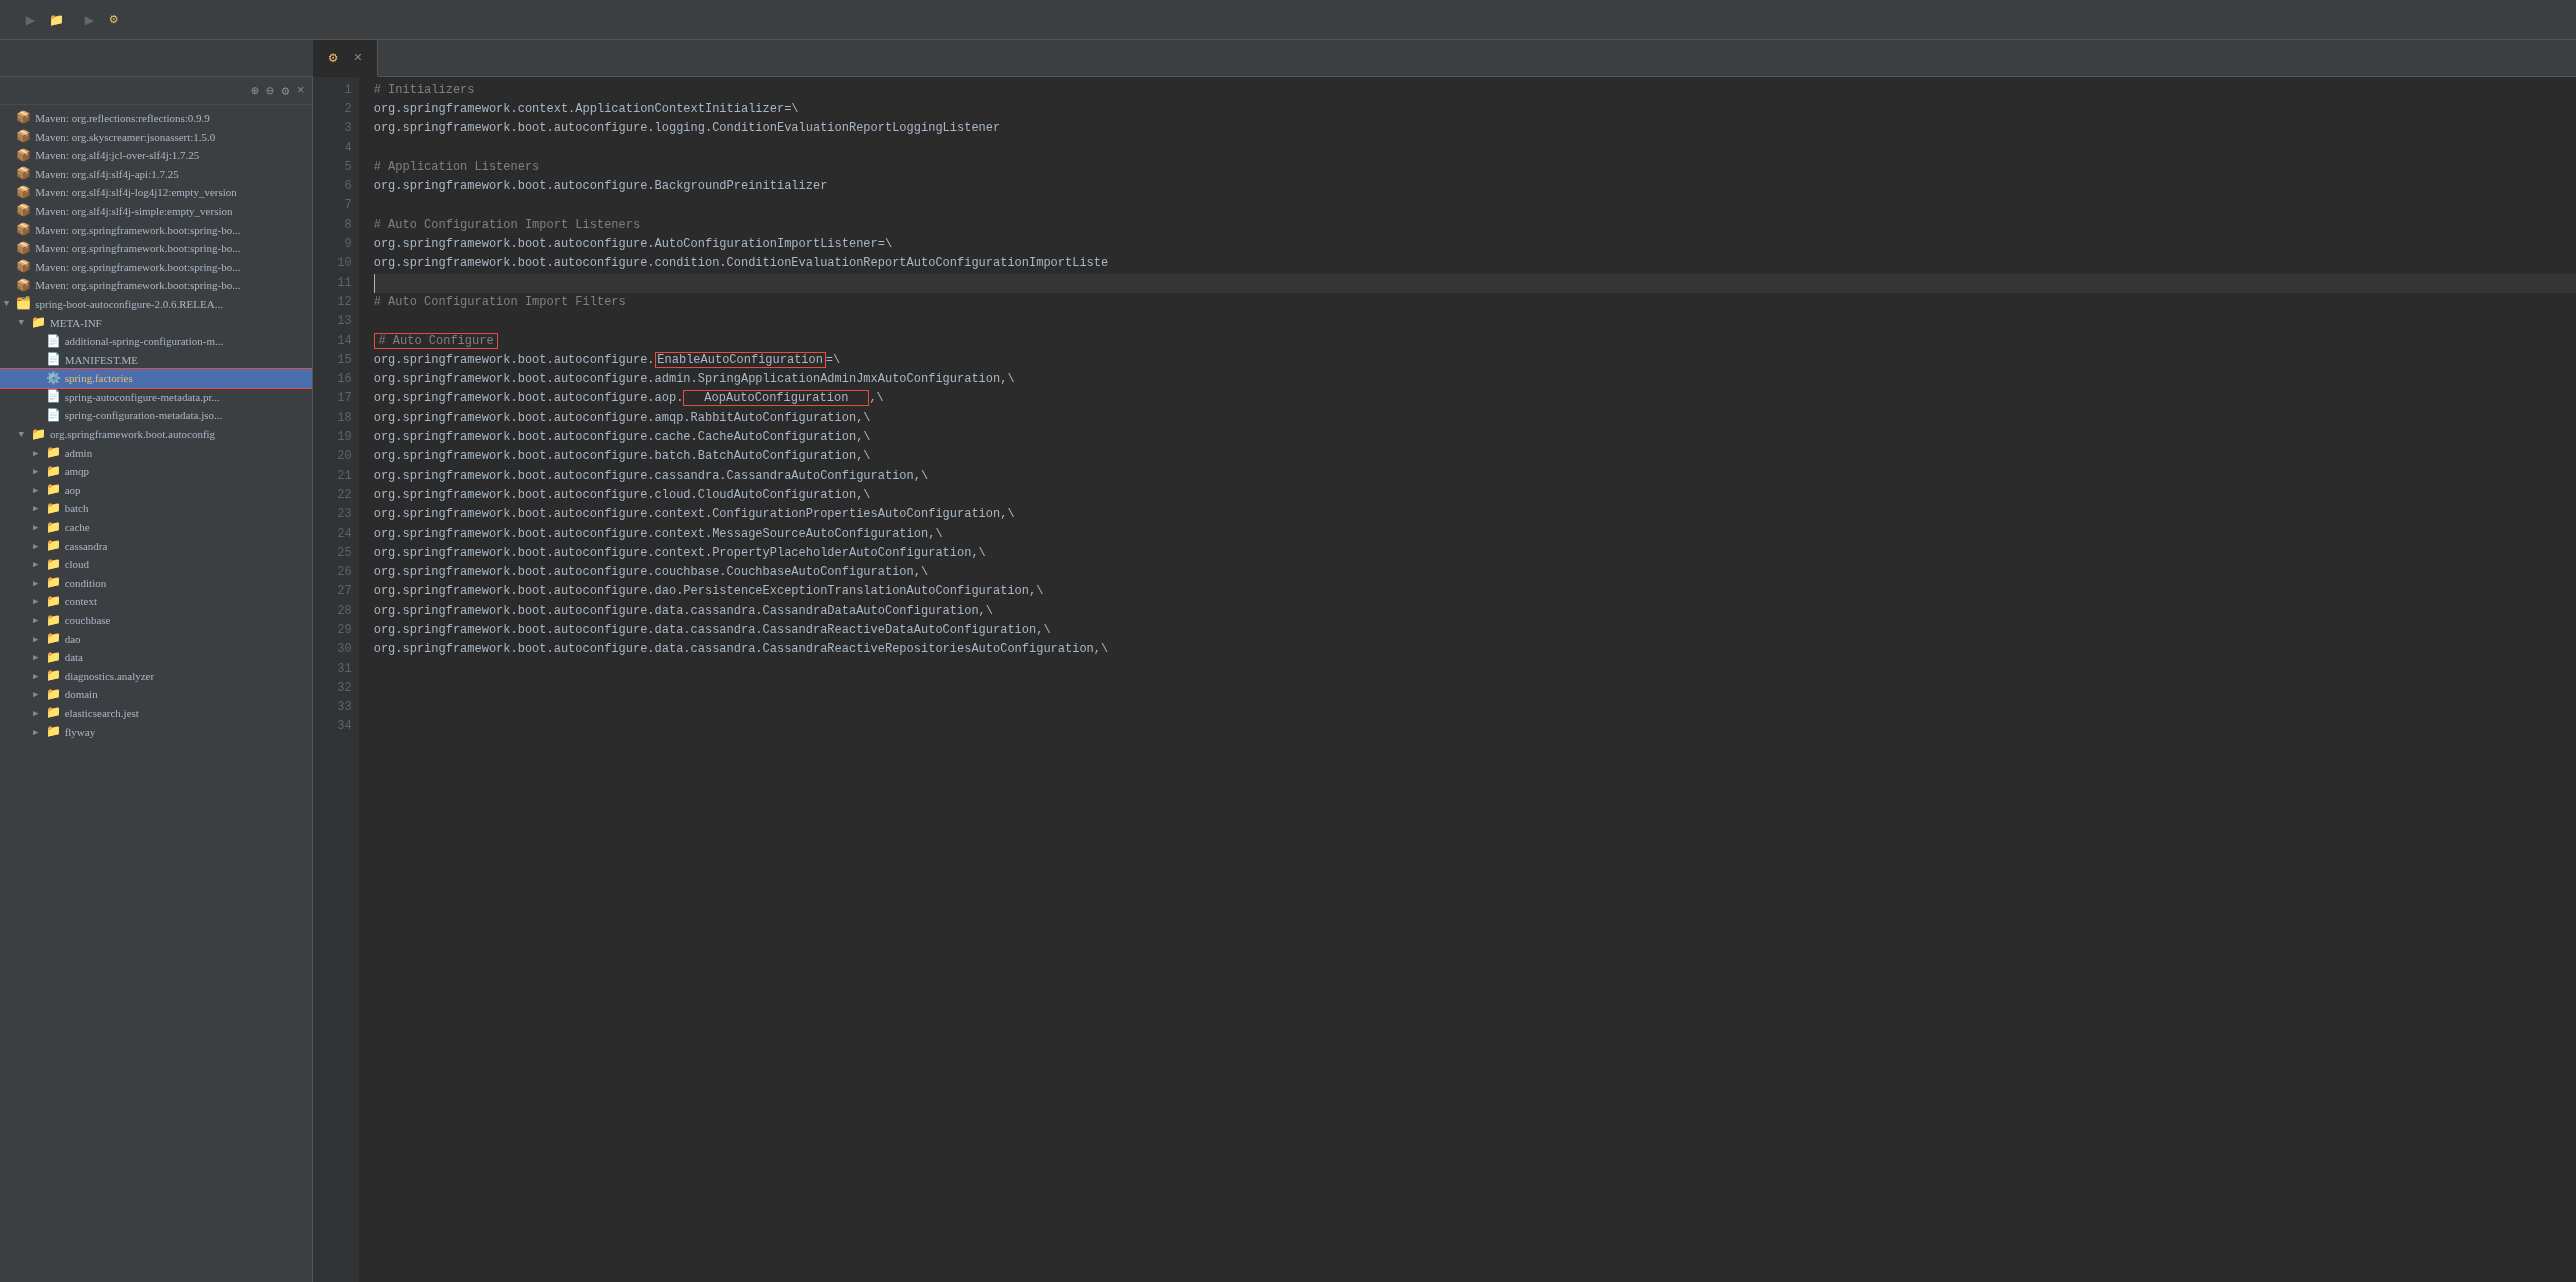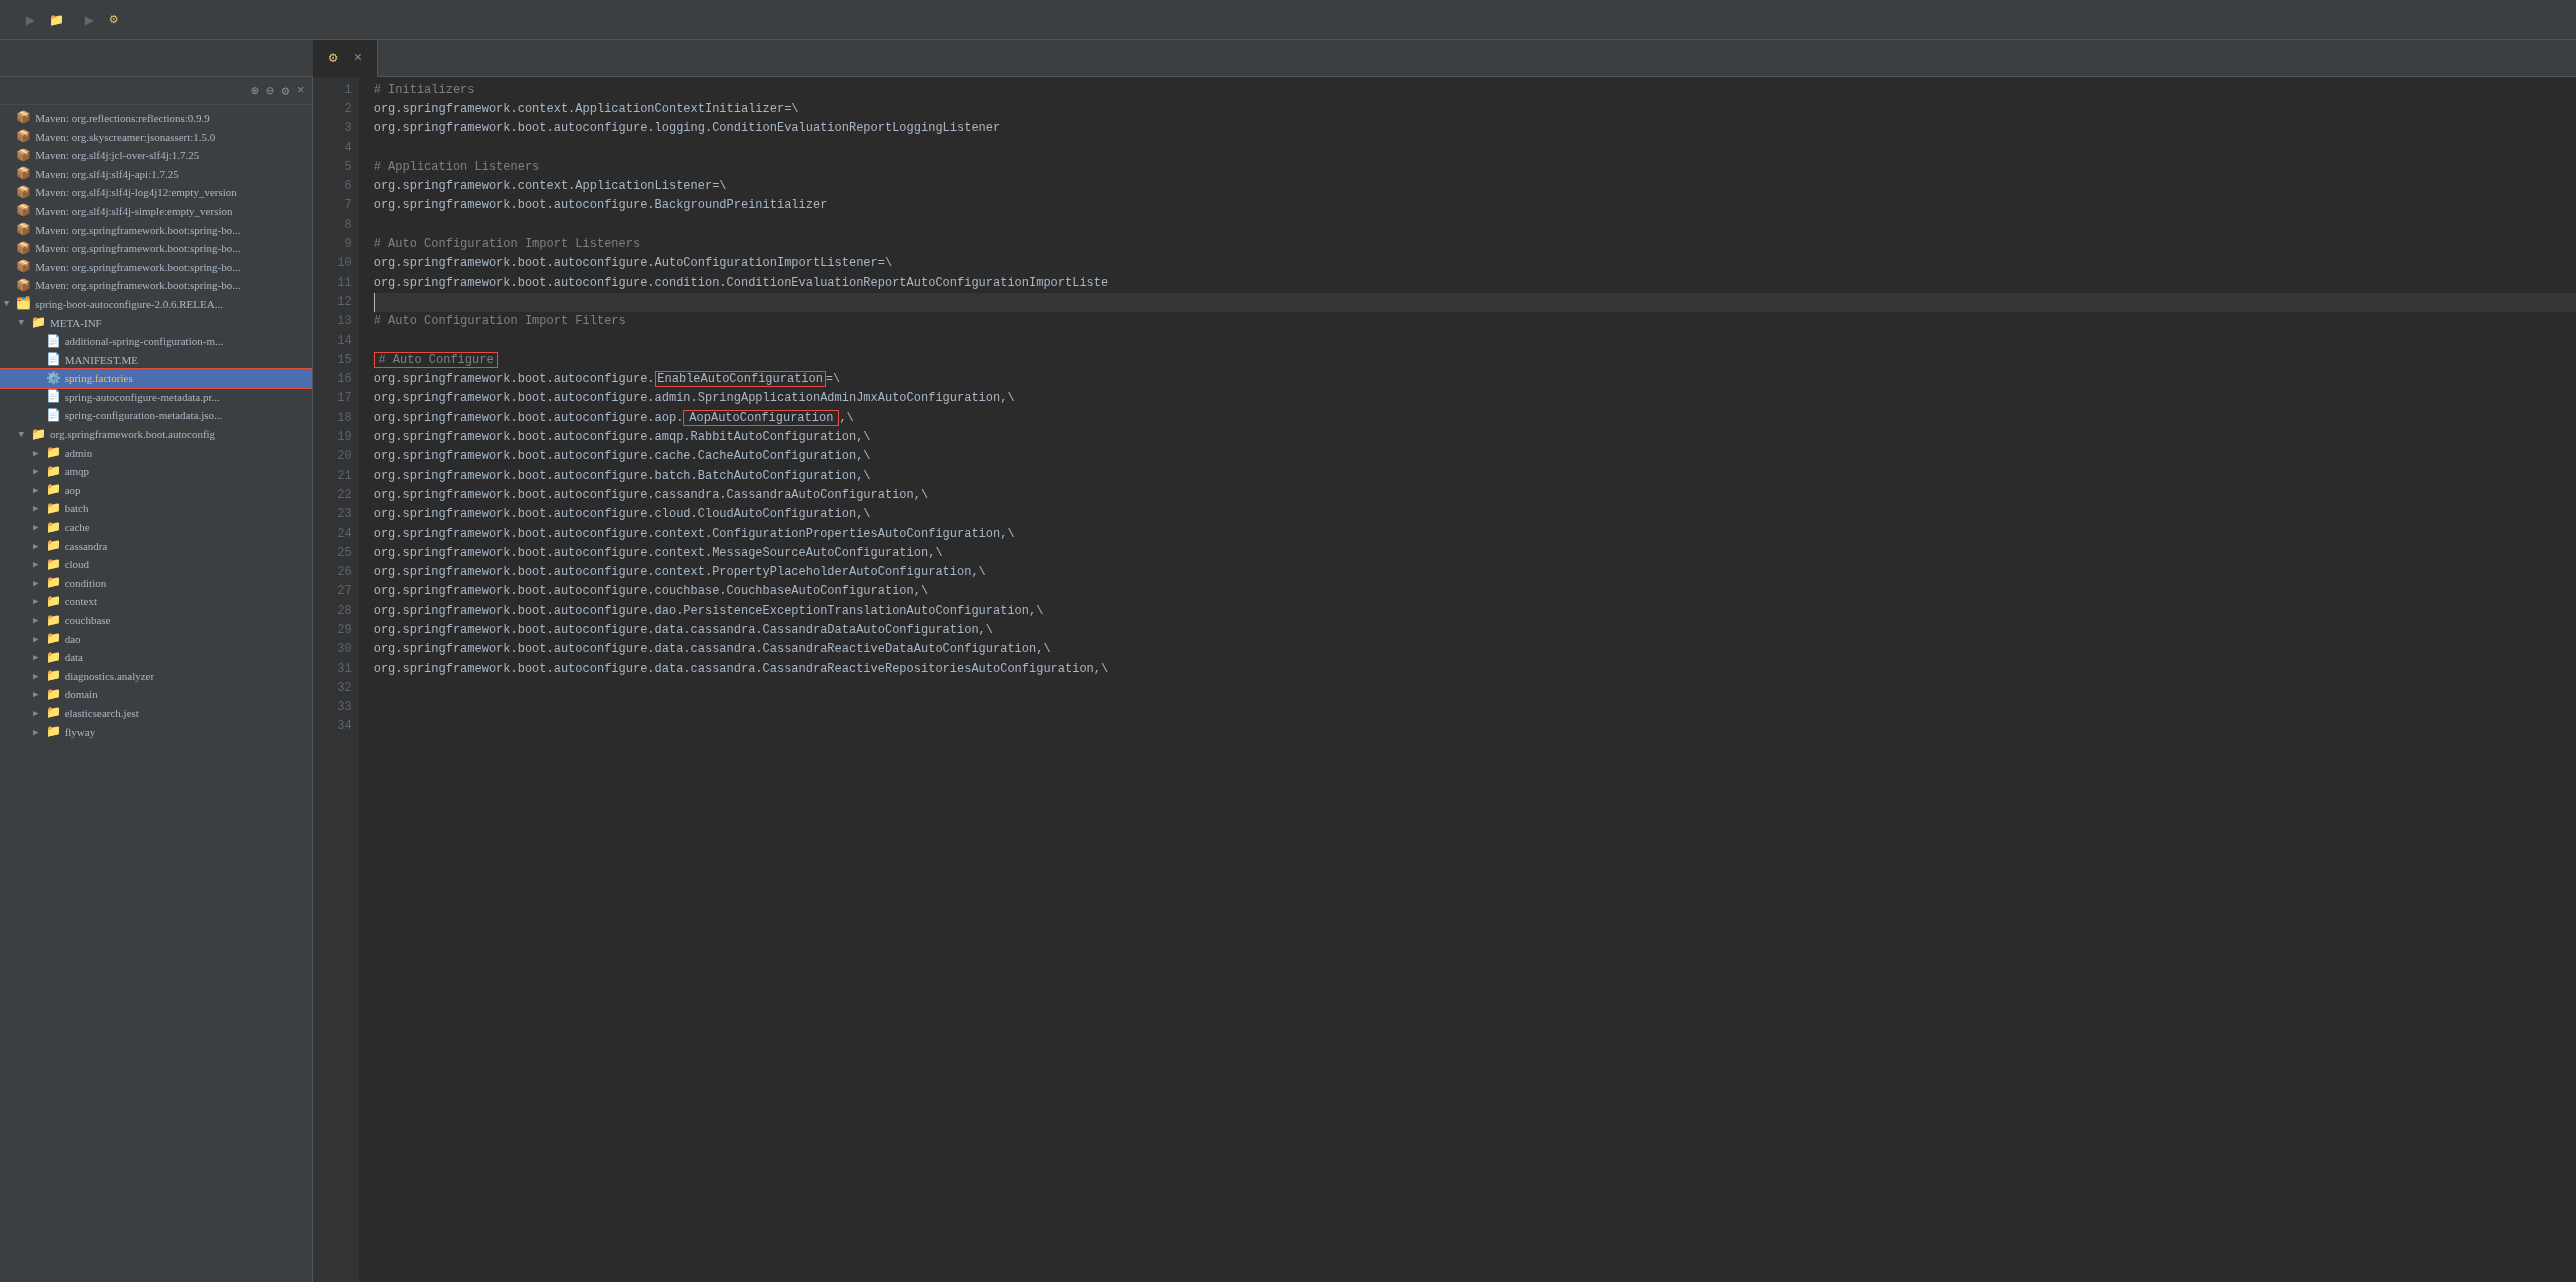--- a/index.html
+++ b/index.html
@@ -496,33 +496,32 @@
           <span class="line-number">32</span>
           <span class="line-number">33</span>
           <span class="line-number">34</span>
         </div>
       <div class="code-area" id="code-container">
       <div class="code-line"><span class="comment"># Initializers</span></div>
           <div class="code-line"><span class="normal">org.springframework.context.ApplicationContextInitializer=\</span></div>
           <div class="code-line"><span class="normal">org.springframework.boot.autoconfigure.logging.ConditionEvaluationReportLoggingListener</span></div>
           <div class="code-line"><span class="normal"></span></div>
           <div class="code-line"><span class="comment"># Application Listeners</span></div>
-          <div class="code-line"><span class="normal">org.springframework.context.ApplicationListener=\</span></div>
           <div class="code-line"><span class="normal">org.springframework.boot.autoconfigure.BackgroundPreinitializer</span></div>
           <div class="code-line"><span class="normal"></span></div>
           <div class="code-line"><span class="comment"># Auto Configuration Import Listeners</span></div>
           <div class="code-line"><span class="normal">org.springframework.boot.autoconfigure.AutoConfigurationImportListener=\</span></div>
           <div class="code-line"><span class="normal">org.springframework.boot.autoconfigure.condition.ConditionEvaluationReportAutoConfigurationImportListe</span></div>
           <div class="code-line cursor-line"><span class="normal" style="border-left:1.8px solid #a9b7c6;">&nbsp;</span></div>
           <div class="code-line"><span class="comment"># Auto Configuration Import Filters</span></div>
           <div class="code-line"><span class="normal"></span></div>
           <div class="code-line"><span style="color:#808080"><span class="red-box" style="color:#808080;border:1.8px solid #e74c3c;padding:0 3.7px;"># Auto Configure</span></span></div>
           <div class="code-line"><span class="normal">org.springframework.boot.autoconfigure.<span class="red-box" style="color:#a9b7c6;border:1.8px solid #e74c3c;padding:0 1.8px;">EnableAutoConfiguration</span>=\</span></div>
           <div class="code-line"><span class="normal">org.springframework.boot.autoconfigure.admin.SpringApplicationAdminJmxAutoConfiguration,\</span></div>
-          <div class="code-line"><span class="normal">org.springframework.boot.autoconfigure.aop.<span class="red-box" style="color:#a9b7c6;border:1.8px solid #e74c3c;padding:0 5px;">AopAutoConfiguration</span>,\</span></div>
+          <div class="code-line"><span class="normal">org.springframework.boot.autoconfigure.aop.<span class="red-box" style="color:#a9b7c6;border:1.8px solid #e74c3c;padding:0 20px;">AopAutoConfiguration</span>,\</span></div>
           <div class="code-line"><span class="normal">org.springframework.boot.autoconfigure.amqp.RabbitAutoConfiguration,\</span></div>
           <div class="code-line"><span class="normal">org.springframework.boot.autoconfigure.cache.CacheAutoConfiguration,\</span></div>
           <div class="code-line"><span class="normal">org.springframework.boot.autoconfigure.batch.BatchAutoConfiguration,\</span></div>
           <div class="code-line"><span class="normal">org.springframework.boot.autoconfigure.cassandra.CassandraAutoConfiguration,\</span></div>
           <div class="code-line"><span class="normal">org.springframework.boot.autoconfigure.cloud.CloudAutoConfiguration,\</span></div>
           <div class="code-line"><span class="normal">org.springframework.boot.autoconfigure.context.ConfigurationPropertiesAutoConfiguration,\</span></div>
           <div class="code-line"><span class="normal">org.springframework.boot.autoconfigure.context.MessageSourceAutoConfiguration,\</span></div>
           <div class="code-line"><span class="normal">org.springframework.boot.autoconfigure.context.PropertyPlaceholderAutoConfiguration,\</span></div>
           <div class="code-line"><span class="normal">org.springframework.boot.autoconfigure.couchbase.CouchbaseAutoConfiguration,\</span></div>
           <div class="code-line"><span class="normal">org.springframework.boot.autoconfigure.dao.PersistenceExceptionTranslationAutoConfiguration,\</span></div>

